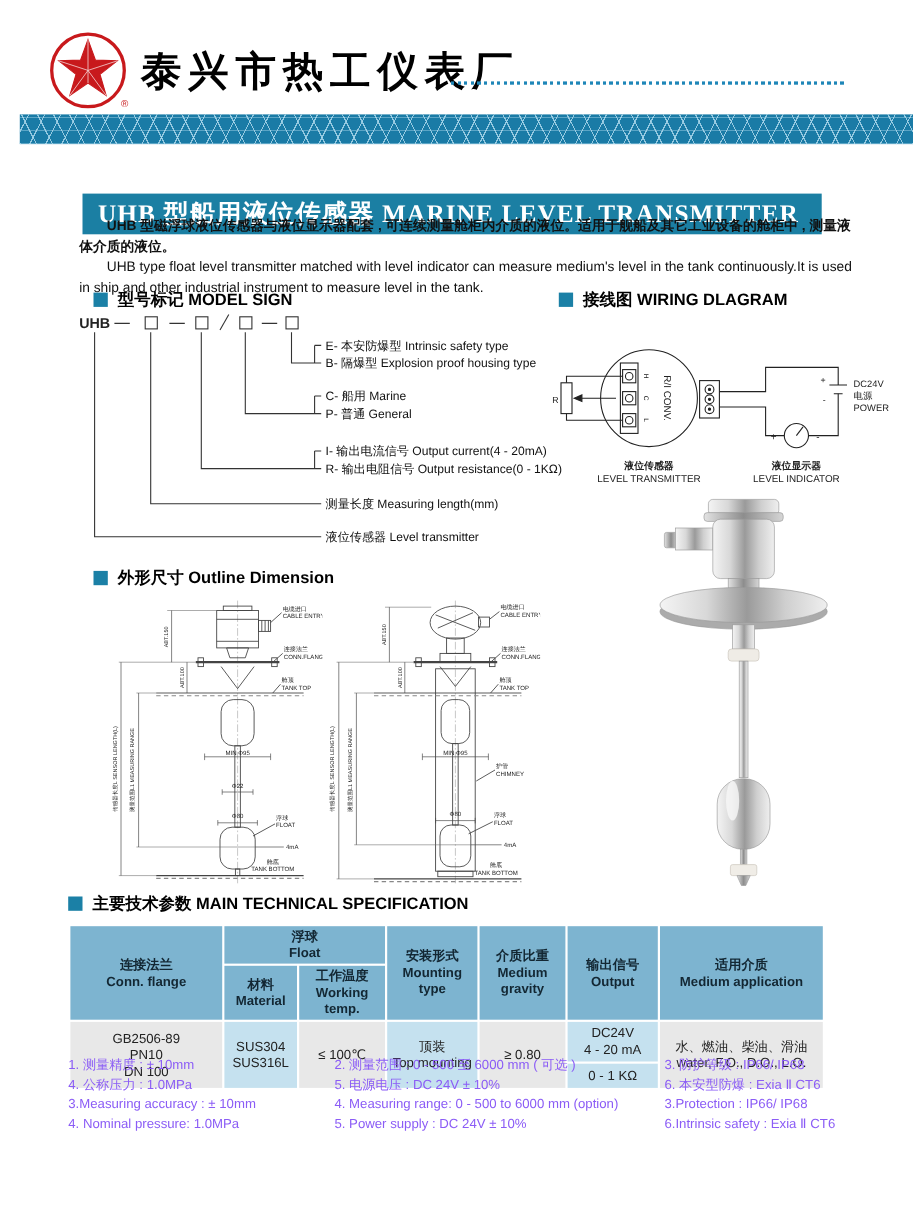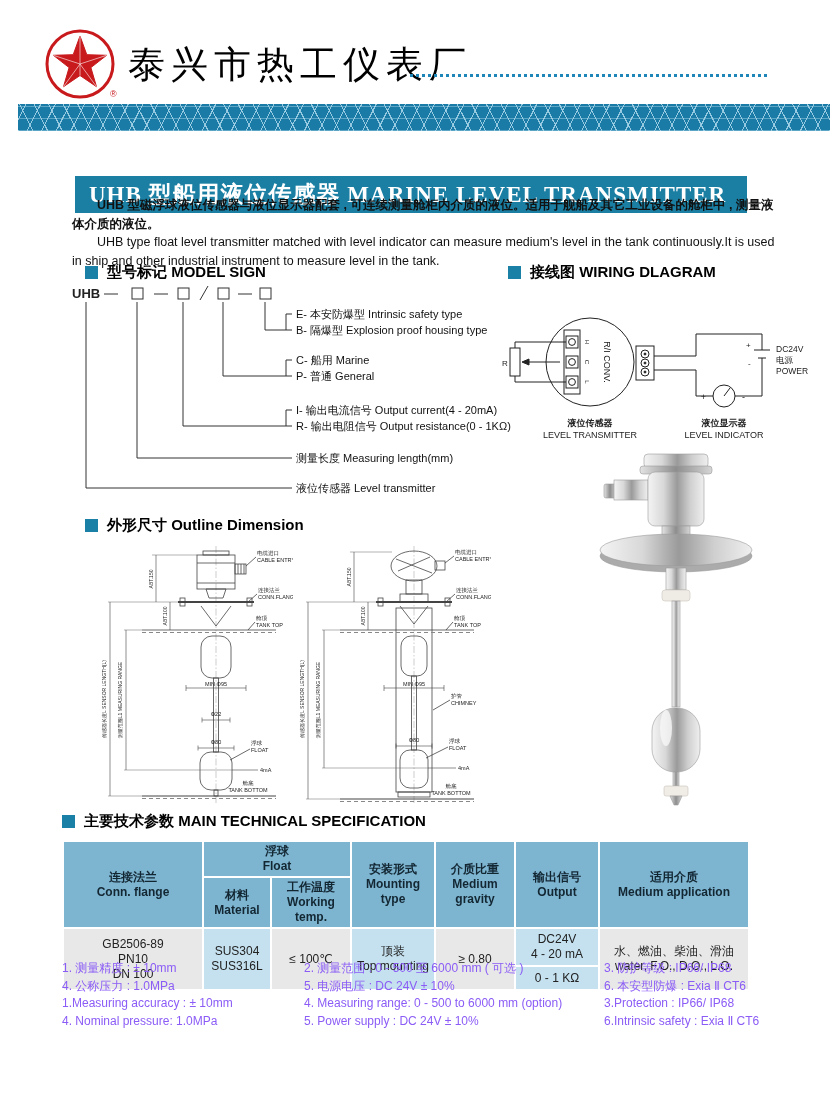--- a/index.html
+++ b/index.html
@@ -1,21 +1,21 @@
 <!DOCTYPE html>
 <html><head>
 <meta charset="utf-8">
 <style>
   html,body{margin:0;padding:0;background:#fff;}
   .page{position:relative;width:830px;height:1120px;background:#fff;overflow:hidden;
         font-family:"Liberation Sans","DejaVu Sans",sans-serif;color:#111;}
   
   .logo{position:absolute;left:40px;top:28px;width:84px;height:86px;text-align:center;}
   .logo .mark{color:#c8191c;font-size:11px;font-weight:bold;letter-spacing:5px;margin-top:-2px;}
-  .company{position:absolute;left:128px;top:40px;font-size:37px;font-weight:normal;letter-spacing:6px;color:#000;}
+  .company{position:absolute;left:128px;top:40px;font-size:37px;font-weight:bold;letter-spacing:6px;color:#000;}
   .dotline{position:absolute;left:410px;top:74px;width:360px;height:3px;
            background:repeating-linear-gradient(90deg,#1e86b8 0 3px,transparent 3px 6px);}
   .band{position:absolute;left:18px;top:104px;width:812px;height:27px;background:#1a7ba6;
         background-image:
           repeating-linear-gradient(63deg, rgba(170,215,235,.85) 0 1px, transparent 1px 13px),
           repeating-linear-gradient(-63deg, rgba(170,215,235,.85) 0 1px, transparent 1px 13px),
           repeating-linear-gradient(0deg, rgba(170,215,235,.45) 0 1px, transparent 1px 12px);}
   
   .titlebar{position:absolute;left:75px;top:152px;width:658px;height:37px;background:#1b7fa3;
             color:#fff;font-family:"Liberation Serif","DejaVu Serif",serif;font-weight:bold;
@@ -353,21 +353,21 @@
       </table>
   </div>
 
   <div class="notes">
     <div>1. 测量精度 : ± 10mm</div>
     <div>2. 测量范围 : 0 - 500 至 6000 mm ( 可选 )</div>
     <div>3. 防护等级 : IP66/ IP68</div>
     <div>4. 公称压力 : 1.0MPa</div>
     <div>5. 电源电压 : DC 24V ± 10%</div>
     <div>6. 本安型防爆 : Exia Ⅱ CT6</div>
-    <div>1.Measuring accuracy : ± 10mm</div>
+    <div>3.Measuring accuracy : ± 10mm</div>
     <div>4. Measuring range: 0 - 500 to 6000 mm (option)</div>
     <div>3.Protection : IP66/ IP68</div>
     <div>4. Nominal pressure: 1.0MPa</div>
     <div>5. Power supply : DC 24V ± 10%</div>
     <div>6.Intrinsic safety : Exia Ⅱ CT6</div>
   </div>
 
 </div>
 
 </body></html>

